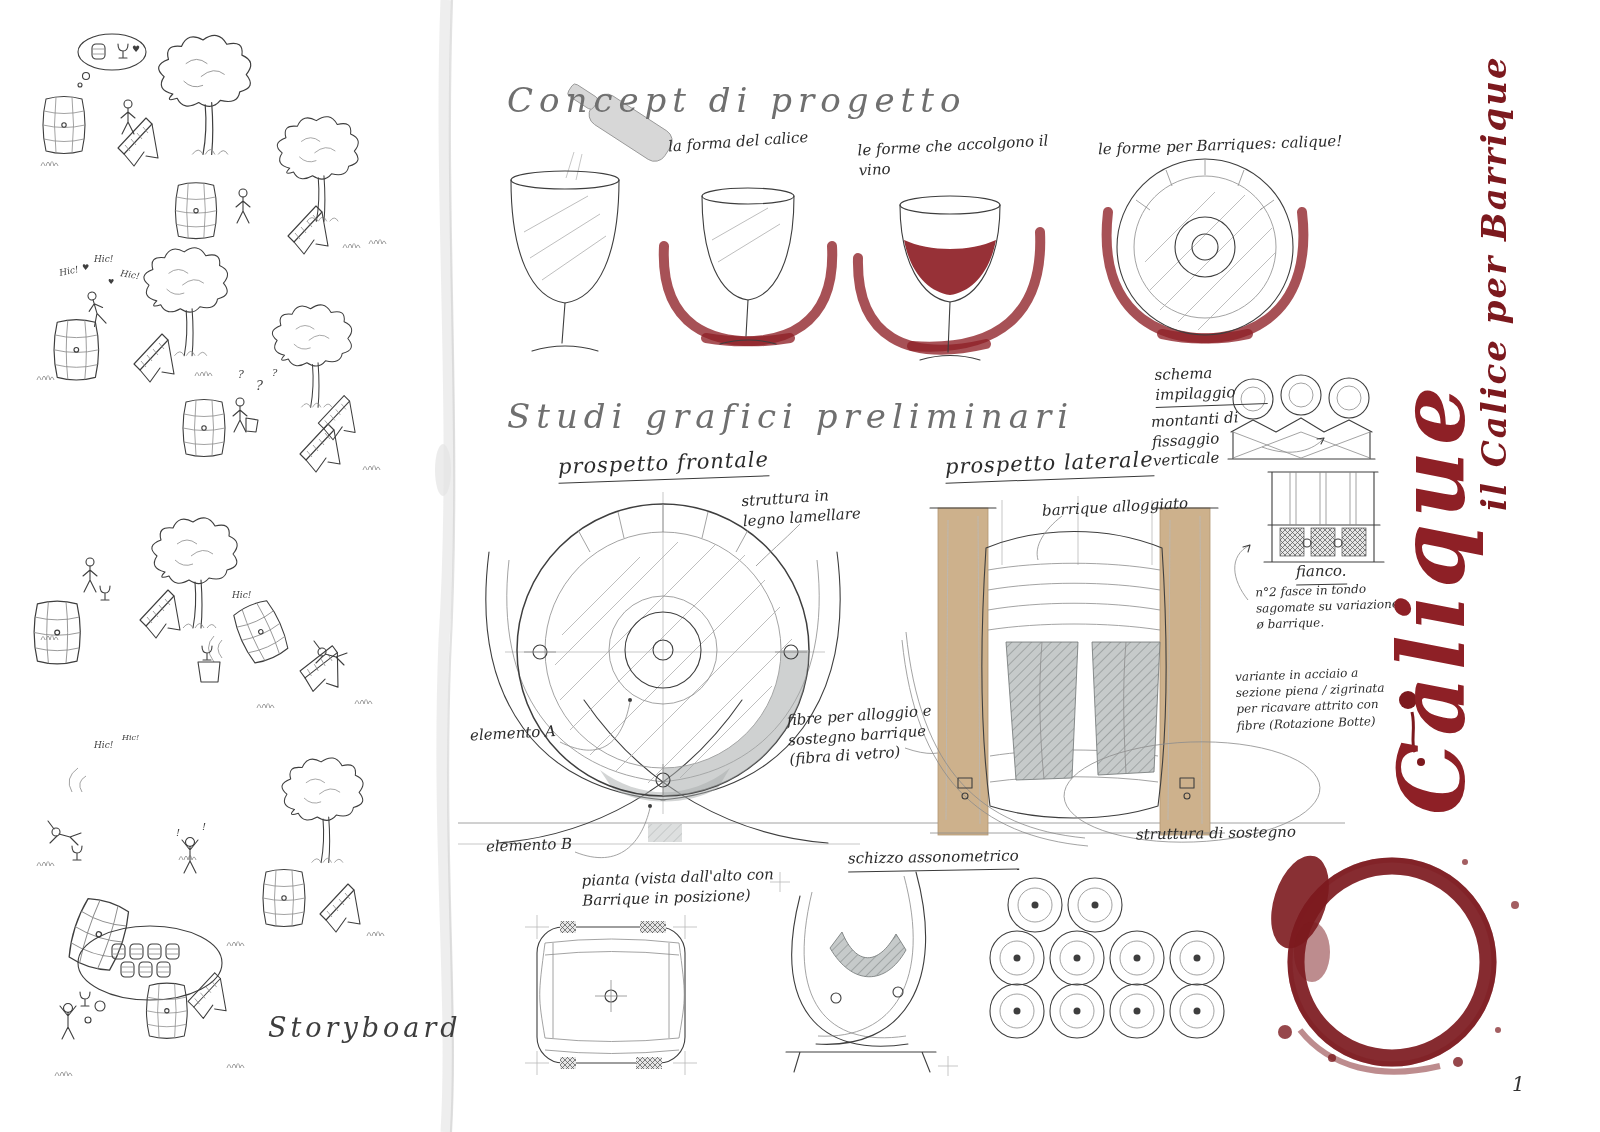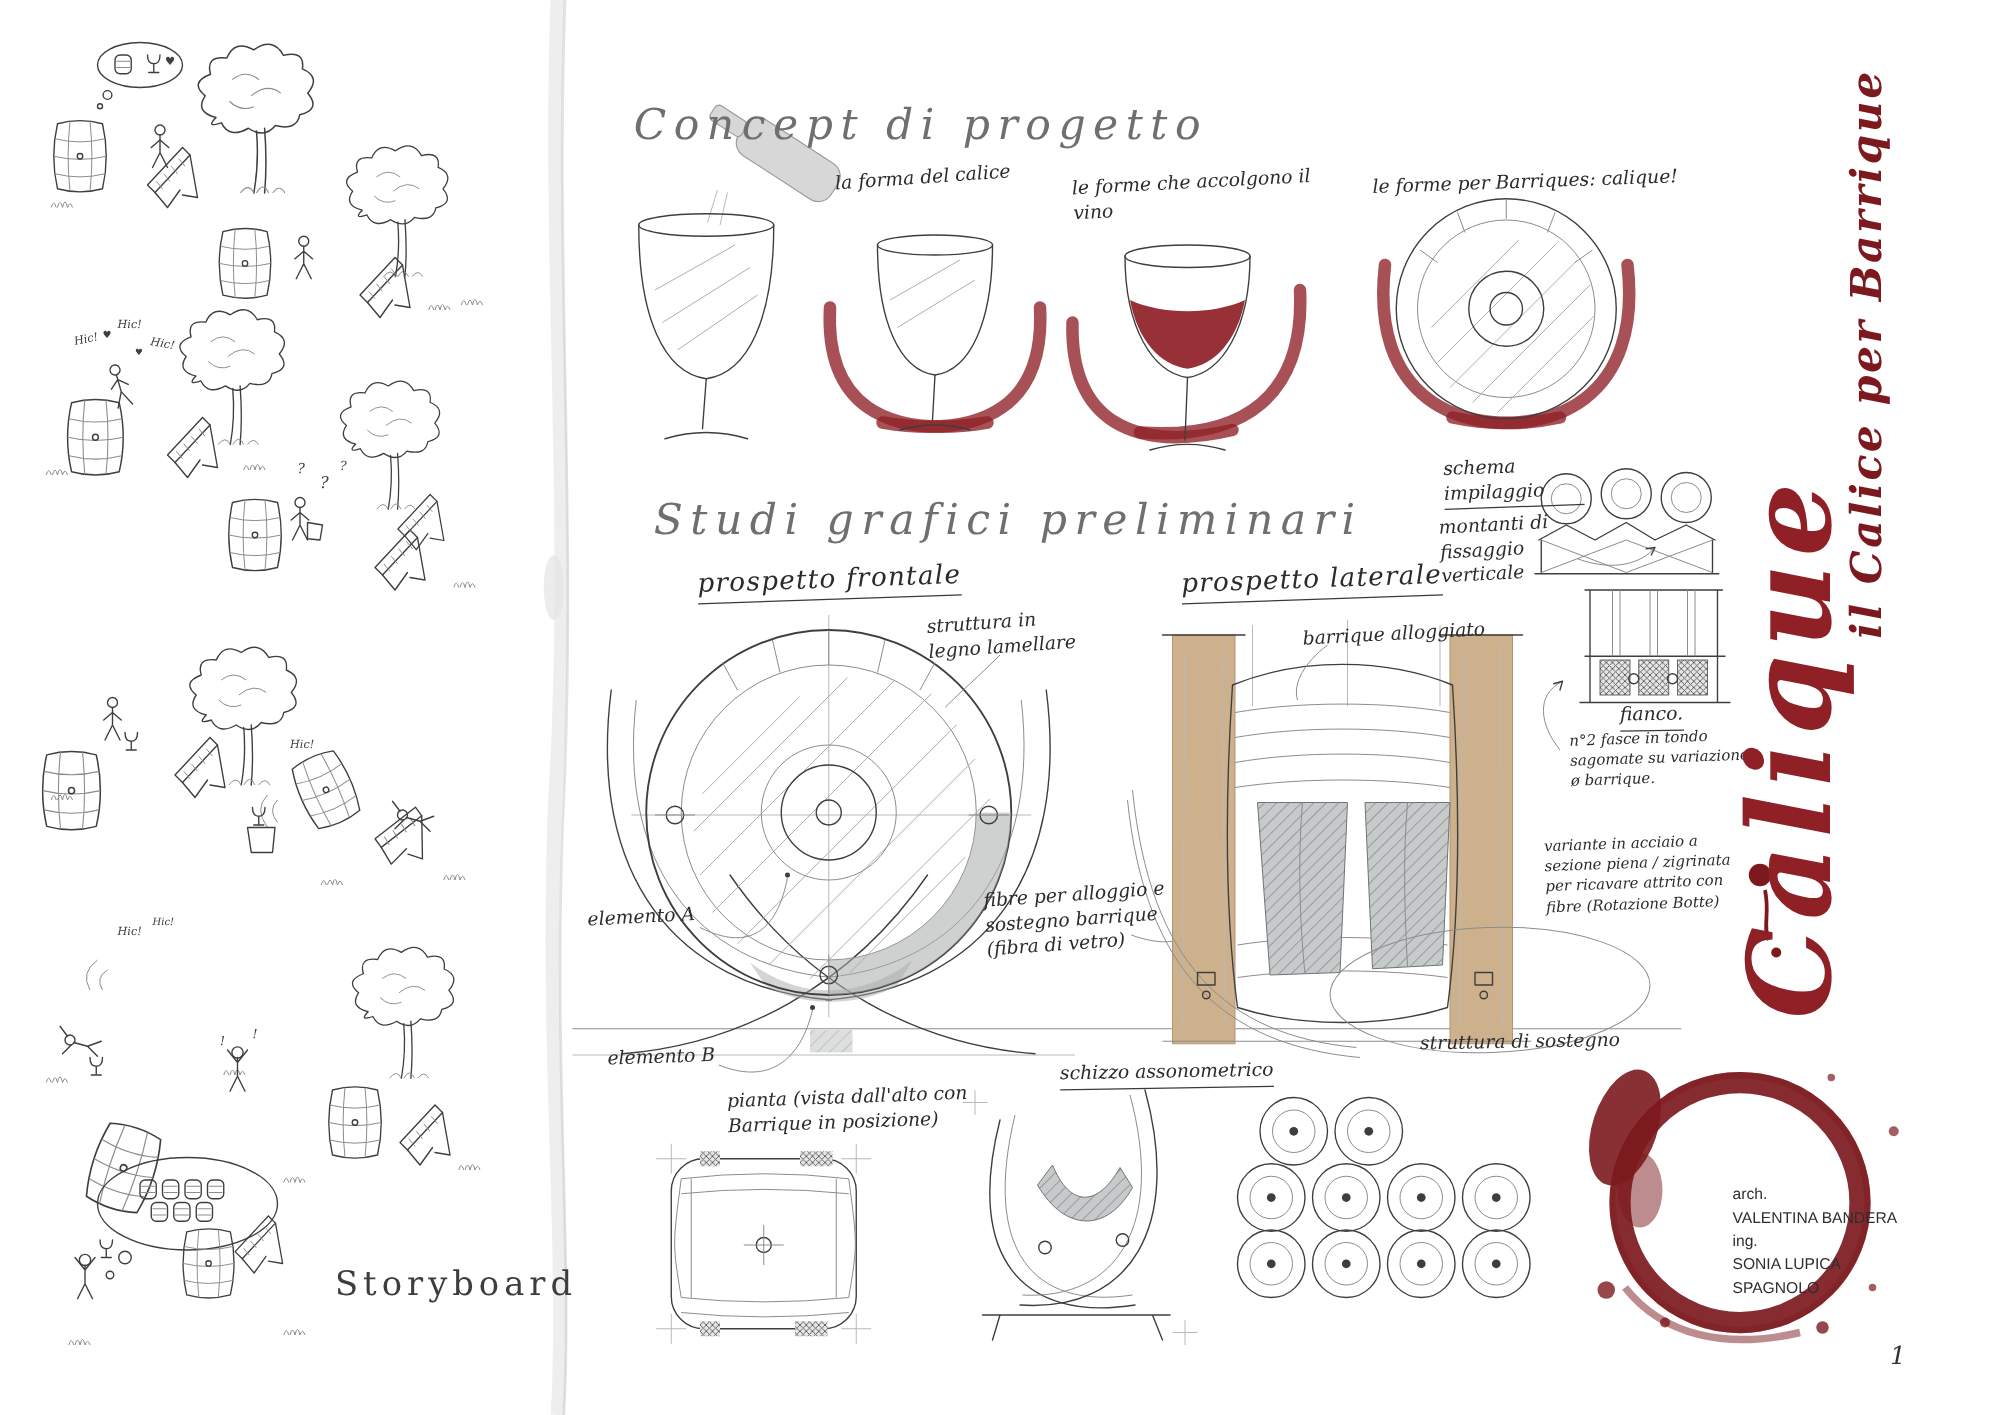--- a/index.html
+++ b/index.html
@@ -10,21 +10,21 @@
   .board{position:relative;width:1600px;height:1132px;background:var(--paper);
          margin:0 auto;overflow:hidden;font-family:"DejaVu Serif",serif;}
   .board svg{position:absolute;left:0;top:0;z-index:1;}
   .lbl{position:absolute;z-index:3;}
   .section-head{font-style:italic;font-size:34px;letter-spacing:6px;color:#6f6f6f;white-space:nowrap;}
   .hand{font-style:italic;color:#2b2b2b;font-size:15px;line-height:1.3;}
   .hand.big{font-size:21px;letter-spacing:1px;}
   .hand.small{font-size:12px;line-height:1.35;}
   .underline{border-bottom:1.5px solid #3a3a3a;padding-bottom:2px;}
   .quote{font-style:italic;font-size:30px;letter-spacing:3px;color:#a6a6a6;line-height:1.3;}
-  .storyboard-label{font-size:27px;letter-spacing:4px;color:#3d3d3d;}
+  .storyboard-label{font-style:italic;font-size:27px;letter-spacing:4px;color:#3d3d3d;}
   .vert{writing-mode:vertical-rl;transform:rotate(180deg);white-space:nowrap;}
   .brand{font-style:italic;font-weight:bold;font-size:92px;letter-spacing:6px;color:var(--wine-red);}
   .subtitle{font-style:italic;font-weight:bold;font-size:34px;letter-spacing:2px;color:var(--ring-red);}
   .credits{font-family:"Liberation Sans",sans-serif;font-size:12.5px;line-height:1.5;color:#2e2e2e;}
   .pageno{font-style:italic;font-size:20px;color:#333;}
   
   .sk{stroke:var(--ink);fill:none;stroke-width:1.1;stroke-linecap:round;stroke-linejoin:round;}
   .sk2{stroke:var(--ink);fill:none;stroke-width:1.5;stroke-linecap:round;}
   .thin{stroke:#8c8c8c;fill:none;stroke-width:.8;}
   .faint{stroke:#b9b9b9;fill:none;stroke-width:.8;}
@@ -412,43 +412,37 @@
   </g>
 </svg>
 
 <div class="lbl storyboard-label" style="left:268px;top:1012px;">Storyboard</div>
 
 <div class="lbl section-head" style="left:507px;top:80px;">Concept di progetto</div>
 <div class="lbl hand" style="left:668px;top:132px;width:160px;transform:rotate(-4deg);">la forma del calice</div>
 <div class="lbl hand" style="left:858px;top:136px;width:210px;transform:rotate(-3deg);">le forme che accolgono il vino</div>
 <div class="lbl hand" style="left:1098px;top:136px;width:250px;transform:rotate(-2deg);">le forme per Barriques: calique!</div>
 
-<div class="lbl section-head" style="left:507px;top:396px;margin-left:16px;">Studi  grafici preliminari</div>
+<div class="lbl section-head" style="left:507px;top:396px;">Studi  grafici preliminari</div>
 <div class="lbl hand big underline" style="left:558px;top:450px;transform:rotate(-2deg);">prospetto frontale</div>
 <div class="lbl hand big underline" style="left:945px;top:450px;transform:rotate(-2deg);">prospetto laterale</div>
 
 <div class="lbl hand" style="left:742px;top:488px;width:125px;transform:rotate(-4deg);">struttura in legno lamellare</div>
 <div class="lbl hand" style="left:1042px;top:497px;width:180px;transform:rotate(-3deg);">barrique alloggiato</div>
 <div class="lbl hand" style="left:470px;top:724px;width:95px;transform:rotate(-3deg);">elemento A</div>
 <div class="lbl hand" style="left:486px;top:836px;width:95px;transform:rotate(-2deg);">elemento B</div>
 <div class="lbl hand" style="left:788px;top:706px;width:155px;transform:rotate(-4deg);">fibre per alloggio e sostegno barrique (fibra di vetro)</div>
 <div class="lbl hand" style="left:582px;top:868px;width:215px;transform:rotate(-2deg);">pianta (vista dall'alto con Barrique in posizione)</div>
 <div class="lbl hand underline" style="left:848px;top:848px;transform:rotate(-1deg);">schizzo assonometrico</div>
 <div class="lbl hand underline" style="left:1155px;top:364px;width:112px;transform:rotate(-2deg);">schema impilaggio</div>
 <div class="lbl hand" style="left:1152px;top:410px;width:112px;transform:rotate(-3deg);">montanti di fissaggio verticale</div>
 <div class="lbl hand underline" style="left:1296px;top:562px;transform:rotate(-1deg);font-style:italic;">fianco.</div>
 <div class="lbl hand small" style="left:1256px;top:582px;width:150px;transform:rotate(-2deg);">n°2 fasce in tondo sagomate su variazione ø barrique.</div>
 <div class="lbl hand small" style="left:1236px;top:666px;width:168px;transform:rotate(-2deg);">variante in acciaio a sezione piena / zigrinata per ricavare attrito con fibre (Rotazione Botte)</div>
 <div class="lbl hand" style="left:1136px;top:824px;width:170px;transform:rotate(-1deg);">struttura di sostegno</div>
 
 <div class="lbl brand vert" style="left:1378px;top:360px;height:455px;">Calique</div>
 <div class="lbl subtitle vert" style="left:1474px;top:76px;height:435px;">il Calice per Barrique</div>
 
-<div class="lbl credits" style="left:1386px;top:946px;width:135px;">
-  <div>arch.</div>
-  <div>VALENTINA BANDERA</div>
-  <div>ing.</div>
-  <div>SONIA LUPICA SPAGNOLO</div>
+
+<div class="lbl pageno" style="left:1512px;top:1072px;">1</div>
+
 </div>
 
-<div class="lbl pageno" style="left:1512px;top:1072px;">1</div>
-
-</div>
-
 </body></html>

